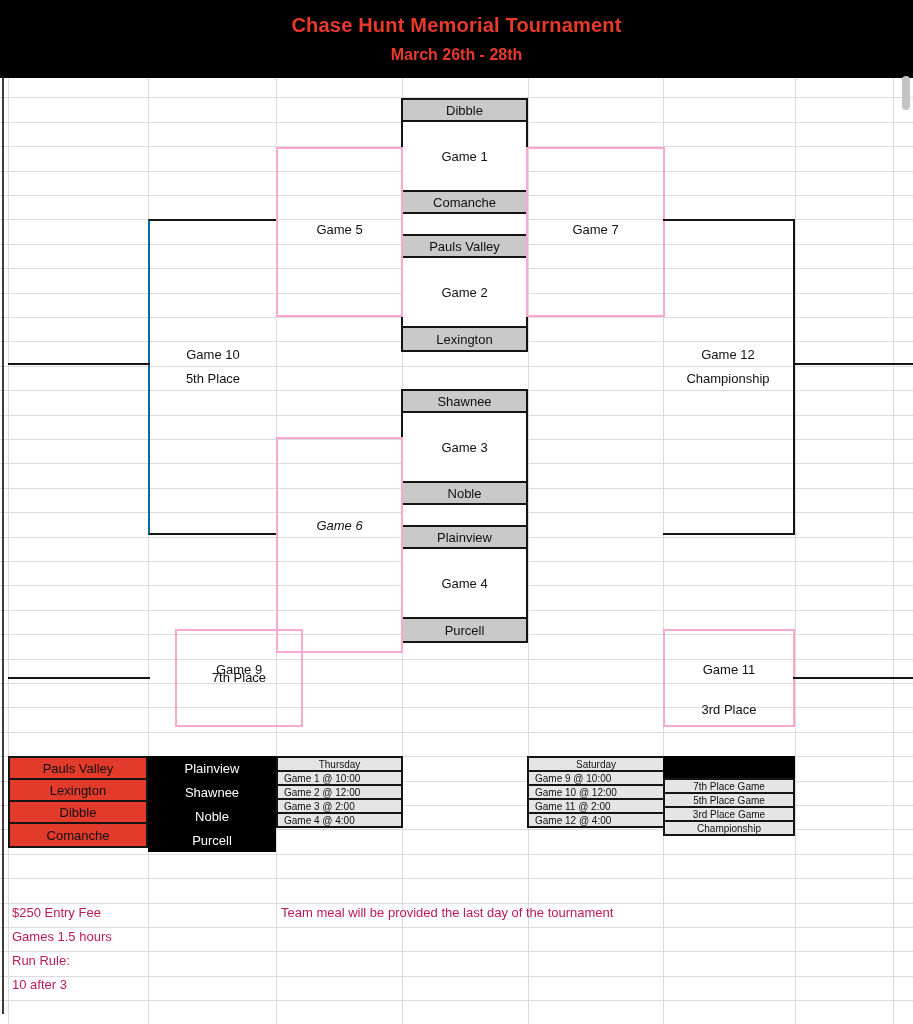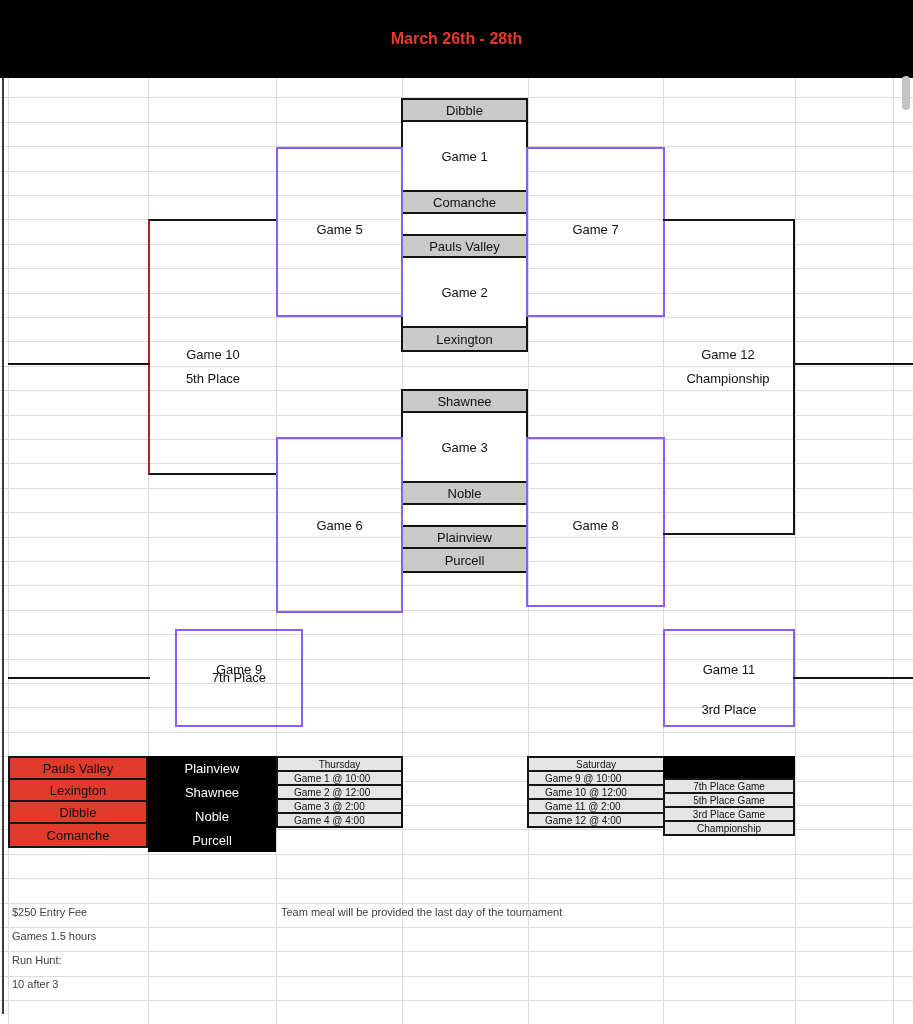--- a/index.html
+++ b/index.html
@@ -14,57 +14,58 @@
             display:flex;flex-direction:column;align-items:center;justify-content:center;gap:9px;}
   .title{font-size:20px;font-weight:bold;color:#e8392b;letter-spacing:.2px;}
   .dates{font-size:16px;font-weight:bold;color:#e8392b;}
   
   .strip{position:absolute;box-sizing:border-box;border:2px solid #141414;background:#fff;}
   .strip>div{box-sizing:border-box;display:flex;align-items:center;justify-content:center;font-size:13px;}
   .t{height:22px;background:#c9c9c9;border-bottom:2px solid #141414;}
   .g{height:70px;background:#fff;border-bottom:2px solid #141414;}
   .sp{height:22px;background:#fff;border-bottom:2px solid #141414;}
   .t.last{border-bottom:none;}
-  .gamebox{position:absolute;box-sizing:border-box;border:2px solid #8b5cf6;background:transparent;}
+  .gamebox{position:absolute;box-sizing:border-box;border:2px solid #f9a8d4;background:transparent;}
   .gamebox .lbl{position:absolute;left:0;width:100%;height:24px;display:flex;align-items:center;justify-content:center;font-size:13px;}
   .bracket-open{position:absolute;box-sizing:border-box;background:transparent;}
   .hline{position:absolute;height:2px;background:#141414;}
   .blbl{position:absolute;left:0;width:100%;height:24px;display:flex;align-items:center;justify-content:center;font-size:13px;}
   
   .stack{position:absolute;box-sizing:border-box;}
   .cellb{box-sizing:border-box;height:16px;border:2px solid #141414;background:#e5e5e5;display:flex;align-items:center;font-size:10px;}
   .cellb+.cellb{margin-top:-2px;}
   .cellb.ctr{justify-content:center;}
-  .cellb.lft{justify-content:flex-start;padding-left:16px;}
+  .cellb.lft{justify-content:flex-start;padding-left:6px;}
   .redwrap{box-sizing:border-box;border:2px solid #141414;}
   .redwrap>div{box-sizing:border-box;height:22px;background:#e23a2b;color:#111;display:flex;align-items:center;justify-content:center;font-size:13px;border-bottom:2px solid #141414;}
   .redwrap>div:last-child{border-bottom:none;}
   .blackcol{background:#000;}
   .blackcol>div{height:24px;color:#fff;display:flex;align-items:center;justify-content:center;font-size:13px;}
-  .note{position:absolute;height:24px;display:flex;align-items:center;font-size:11px;color:#404040;}
+  .note{position:absolute;height:24px;display:flex;align-items:center;font-size:13px;color:#be185d;}
   .scrollthumb{position:absolute;background:#c4c4c4;border-radius:4px;}
   .leftedge{position:absolute;background:#3c3c3c;}
 </style>
 </head>
 <body>
 
 <div class="stage">
 
   <div class="hgrid"></div>
   <div class="vline" style="left:8px;"></div>
   <div class="vline" style="left:148px;"></div>
   <div class="vline" style="left:276px;"></div>
   <div class="vline" style="left:402px;"></div>
   <div class="vline" style="left:528px;"></div>
   <div class="vline" style="left:663px;"></div>
   <div class="vline" style="left:795px;"></div>
   <div class="vline" style="left:893px;"></div>
   <div class="leftedge" style="left:2px;top:78px;width:2px;height:936px;"></div>
 
   <div class="titlebar">
+    <div class="title">Chase Hunt Memorial Tournament</div>
     <div class="dates">March 26th - 28th</div>
   </div>
 
   <div class="scrollthumb" style="right:3px;top:76px;width:8px;height:34px;"></div>
 
   <div class="strip" style="left:401px;top:98px;width:127px;">
     <div class="t">Dibble</div>
     <div class="g">Game 1</div>
     <div class="t">Comanche</div>
     <div class="sp"></div>
@@ -72,37 +73,35 @@
     <div class="g">Game 2</div>
     <div class="t last">Lexington</div>
   </div>
 
   <div class="strip" style="left:401px;top:389px;width:127px;">
     <div class="t">Shawnee</div>
     <div class="g">Game 3</div>
     <div class="t">Noble</div>
     <div class="sp"></div>
     <div class="t">Plainview</div>
+    <div class="g">Game 4</div>
     <div class="t last">Purcell</div>
   </div>
 
   <div class="gamebox" style="left:276px;top:147px;width:127px;height:170px;">
     <div class="lbl" style="top:68px;">Game 5</div>
   </div>
   <div class="gamebox" style="left:526px;top:147px;width:139px;height:170px;">
     <div class="lbl" style="top:68px;">Game 7</div>
   </div>
-  <div class="gamebox" style="left:276px;top:437px;width:127px;height:176px;">
+  <div class="gamebox" style="left:276px;top:437px;width:127px;height:216px;font-style:italic;">
     <div class="lbl" style="top:74px;">Game 6</div>
   </div>
-  <div class="gamebox" style="left:526px;top:437px;width:139px;height:170px;">
-    <div class="lbl" style="top:74px;">Game 8</div>
-  </div>
 
-  <div class="bracket-open" style="left:148px;top:219px;width:128px;height:256px;border-left:2px solid #b91c1c;border-top:2px solid #141414;border-bottom:2px solid #141414;">
+  <div class="bracket-open" style="left:148px;top:219px;width:128px;height:316px;border-left:2px solid #0369a1;border-top:2px solid #141414;border-bottom:2px solid #141414;">
     <div class="blbl" style="top:121px;">Game 10</div>
     <div class="blbl" style="top:145px;">5th Place</div>
   </div>
   <div class="hline" style="left:8px;top:363px;width:142px;"></div>
 
   <div class="bracket-open" style="left:663px;top:219px;width:132px;height:316px;border-right:2px solid #141414;border-top:2px solid #141414;border-bottom:2px solid #141414;">
     <div class="blbl" style="top:121px;">Game 12</div>
     <div class="blbl" style="top:145px;">Championship</div>
   </div>
   <div class="hline" style="left:793px;top:363px;width:120px;"></div>
@@ -154,16 +153,16 @@
     <div style="height:24px;background:#000;"></div>
     <div class="cellb ctr" style="margin-top:-2px;">7th Place Game</div>
     <div class="cellb ctr">5th Place Game</div>
     <div class="cellb ctr">3rd Place Game</div>
     <div class="cellb ctr">Championship</div>
   </div>
 
   <div class="note" style="left:12px;top:900px;">$250 Entry Fee</div>
   <div class="note" style="left:281px;top:900px;text-align:right;">Team meal will be provided the last day of the tournament</div>
   <div class="note" style="left:12px;top:924px;">Games 1.5 hours</div>
-  <div class="note" style="left:12px;top:948px;">Run Hunt:</div>
+  <div class="note" style="left:12px;top:948px;">Run Rule:</div>
   <div class="note" style="left:12px;top:972px;">10 after 3</div>
 
 </div>
 
 </body></html>

